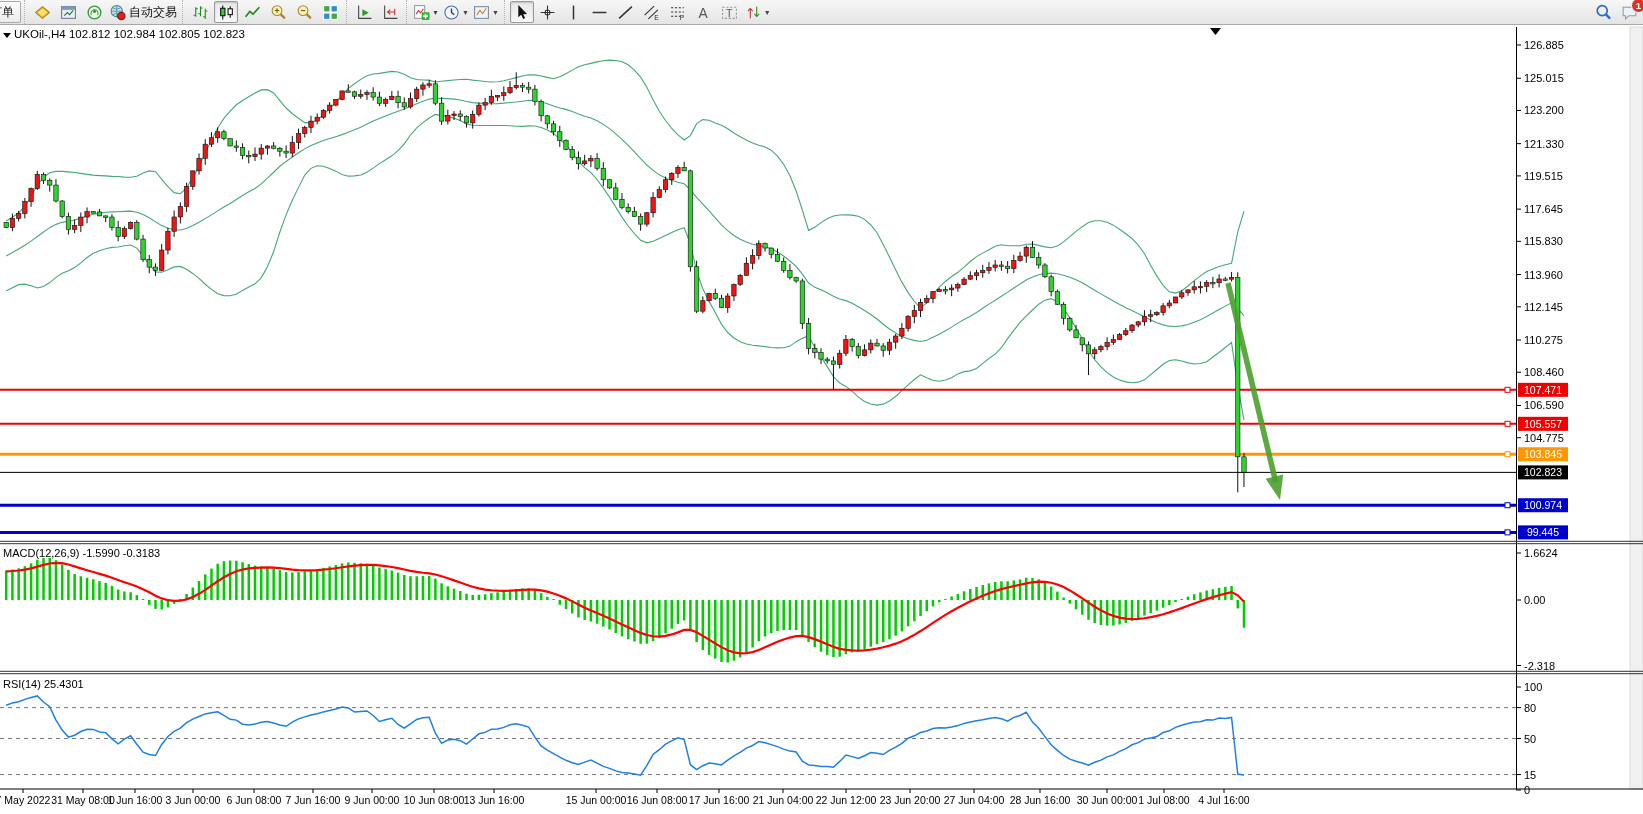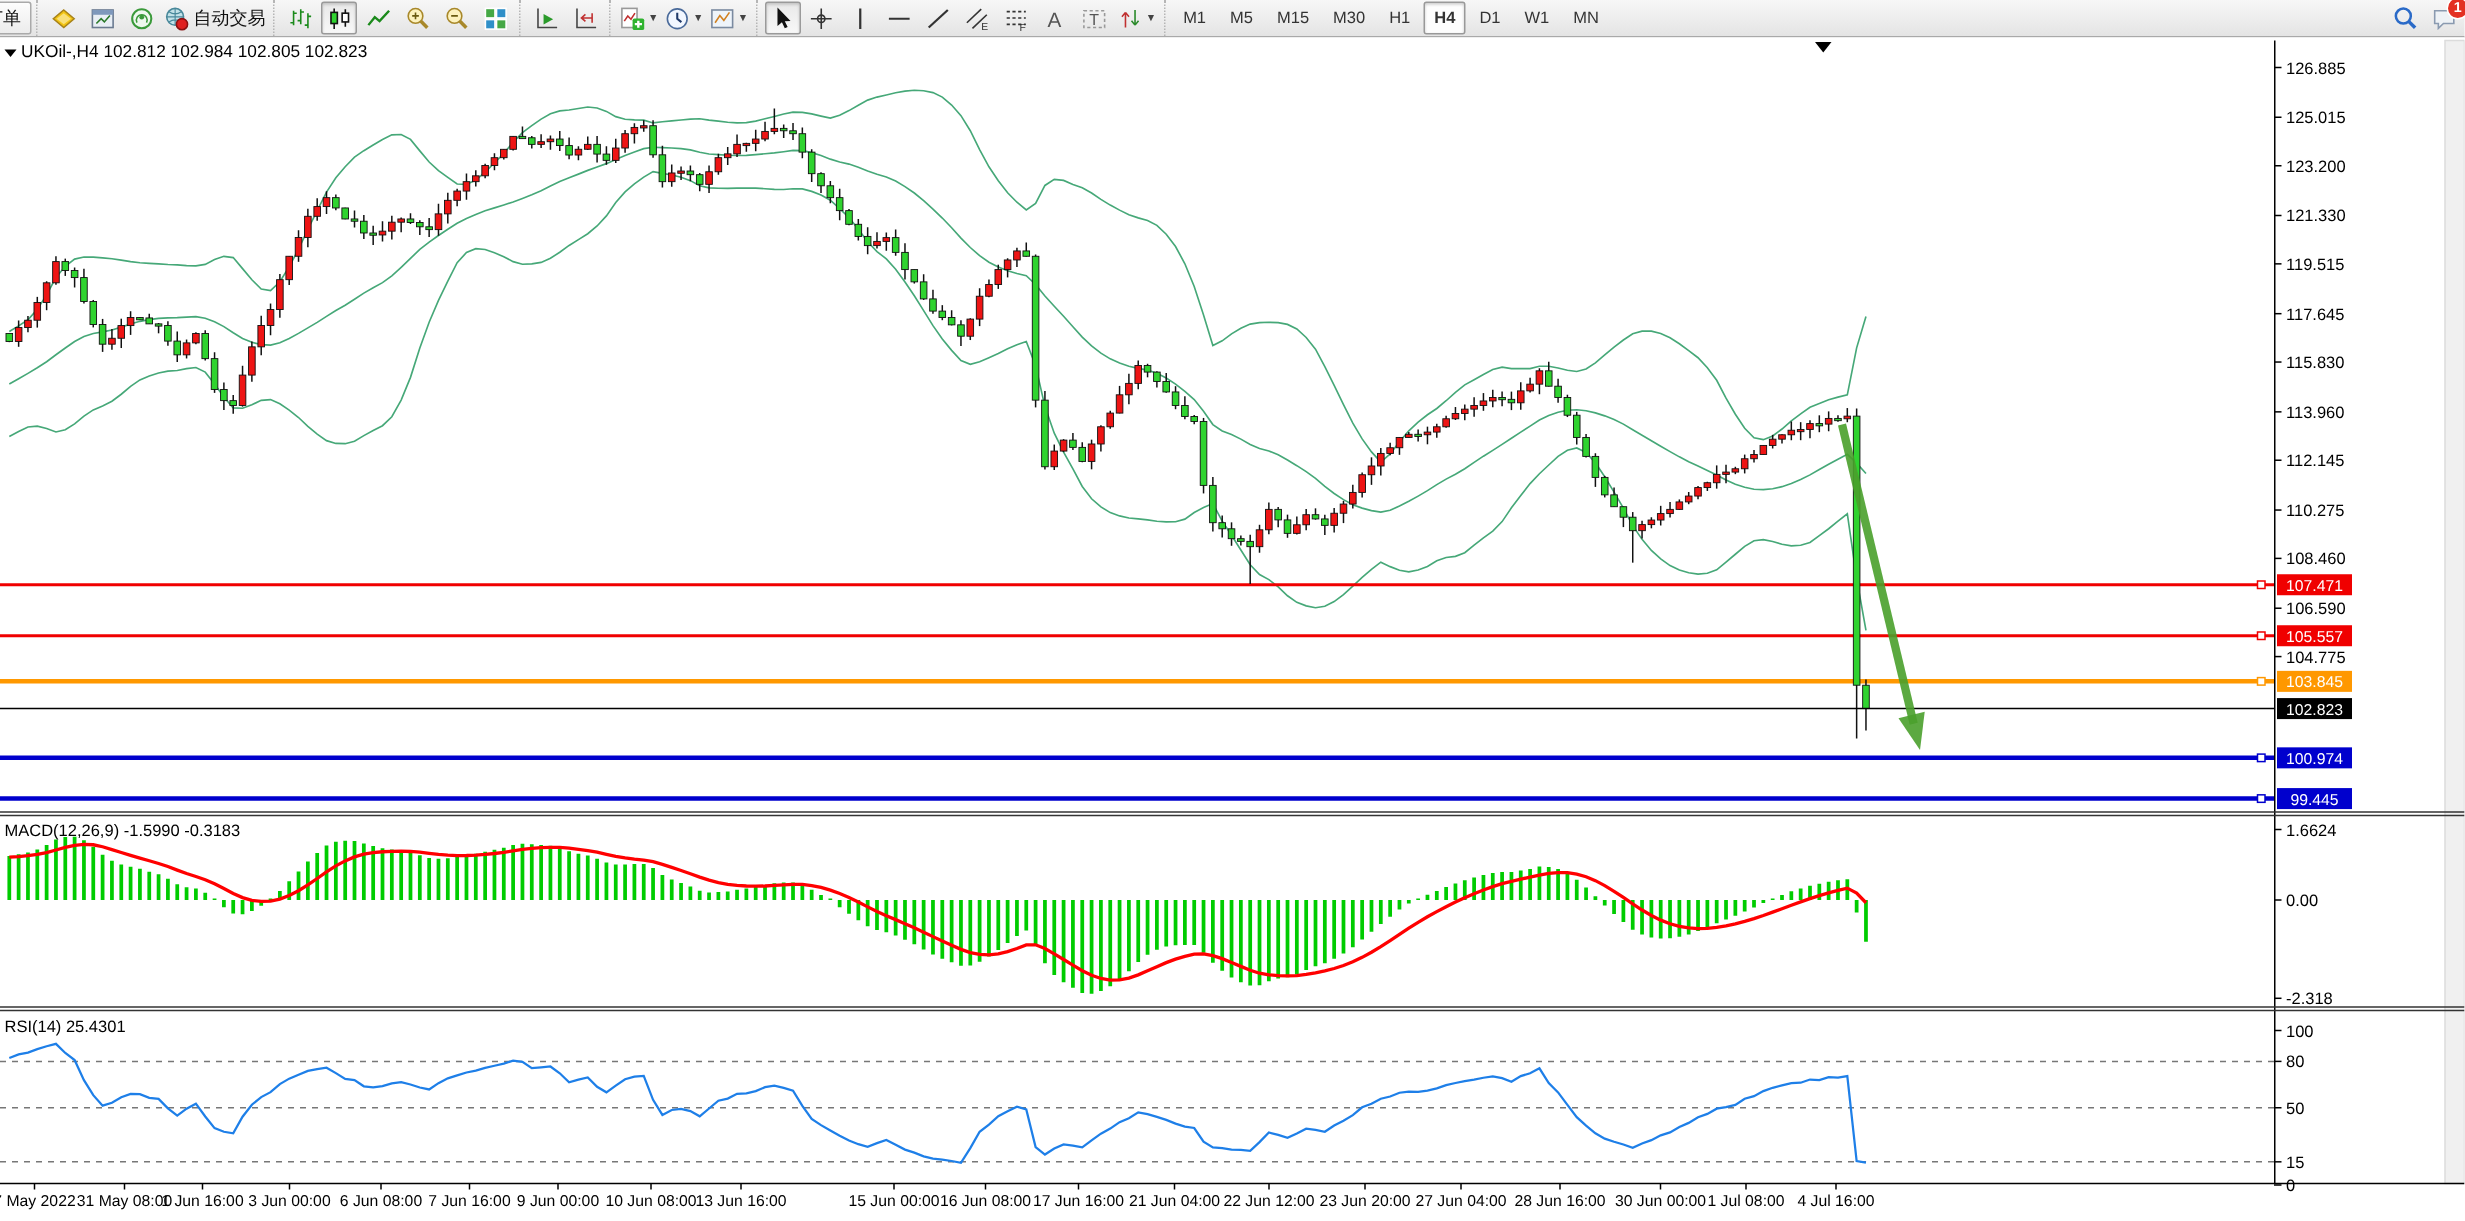--- a/index.html
+++ b/index.html
@@ -203,31 +203,20 @@
           <text x="4.8" y="12" font-size="10" fill="#555" stroke="none">T</text>
         </svg>
       </div>
       <div class="tb-btn">
         <svg width="17" height="17" viewBox="0 0 16 16" fill="none" stroke-width="1">
           <path d="M5 13.5V4 M5 4 2.8 6.8 M5 4l2.2 2.8" stroke="#c03030" fill="none"></path>
           <path d="M11 2.5V12 M11 12l-2.2-2.8 M11 12l2.2-2.8" stroke="#2a8a2a" fill="none"></path>
         </svg>
         <span class="dd">▼</span>
       </div>
-    </div>
-    <div class="tb-group">
-      <div class="tf-btn">M1</div>
-      <div class="tf-btn">M5</div>
-      <div class="tf-btn">M15</div>
-      <div class="tf-btn">M30</div>
-      <div class="tf-btn">H1</div>
-      <div class="tf-btn active">H4</div>
-      <div class="tf-btn">D1</div>
-      <div class="tf-btn">W1</div>
-      <div class="tf-btn">MN</div>
     </div>
     <span id="tb-anchor"></span>
   <div class="spacer"></div>
   <div class="tb-group" style="border-left:none;">
     <div class="tb-btn" id="searchbtn">
         <svg width="17" height="17" viewBox="0 0 16 16" fill="none" stroke-width="1">
           <circle cx="6.8" cy="6.3" r="4.7" fill="none" stroke="#2a6ac8" stroke-width="1.6"></circle>
           <line x1="10.3" y1="9.8" x2="14.2" y2="13.7" stroke="#2a6ac8" stroke-width="2.2"></line>
         </svg>
       </div>

